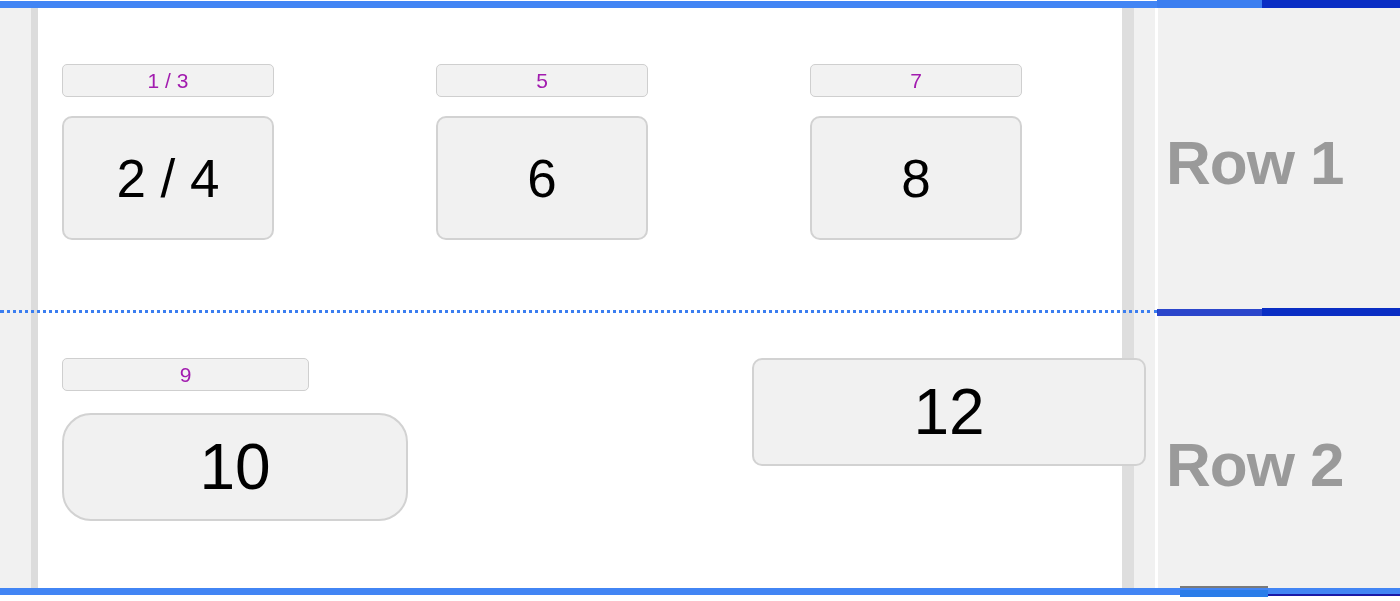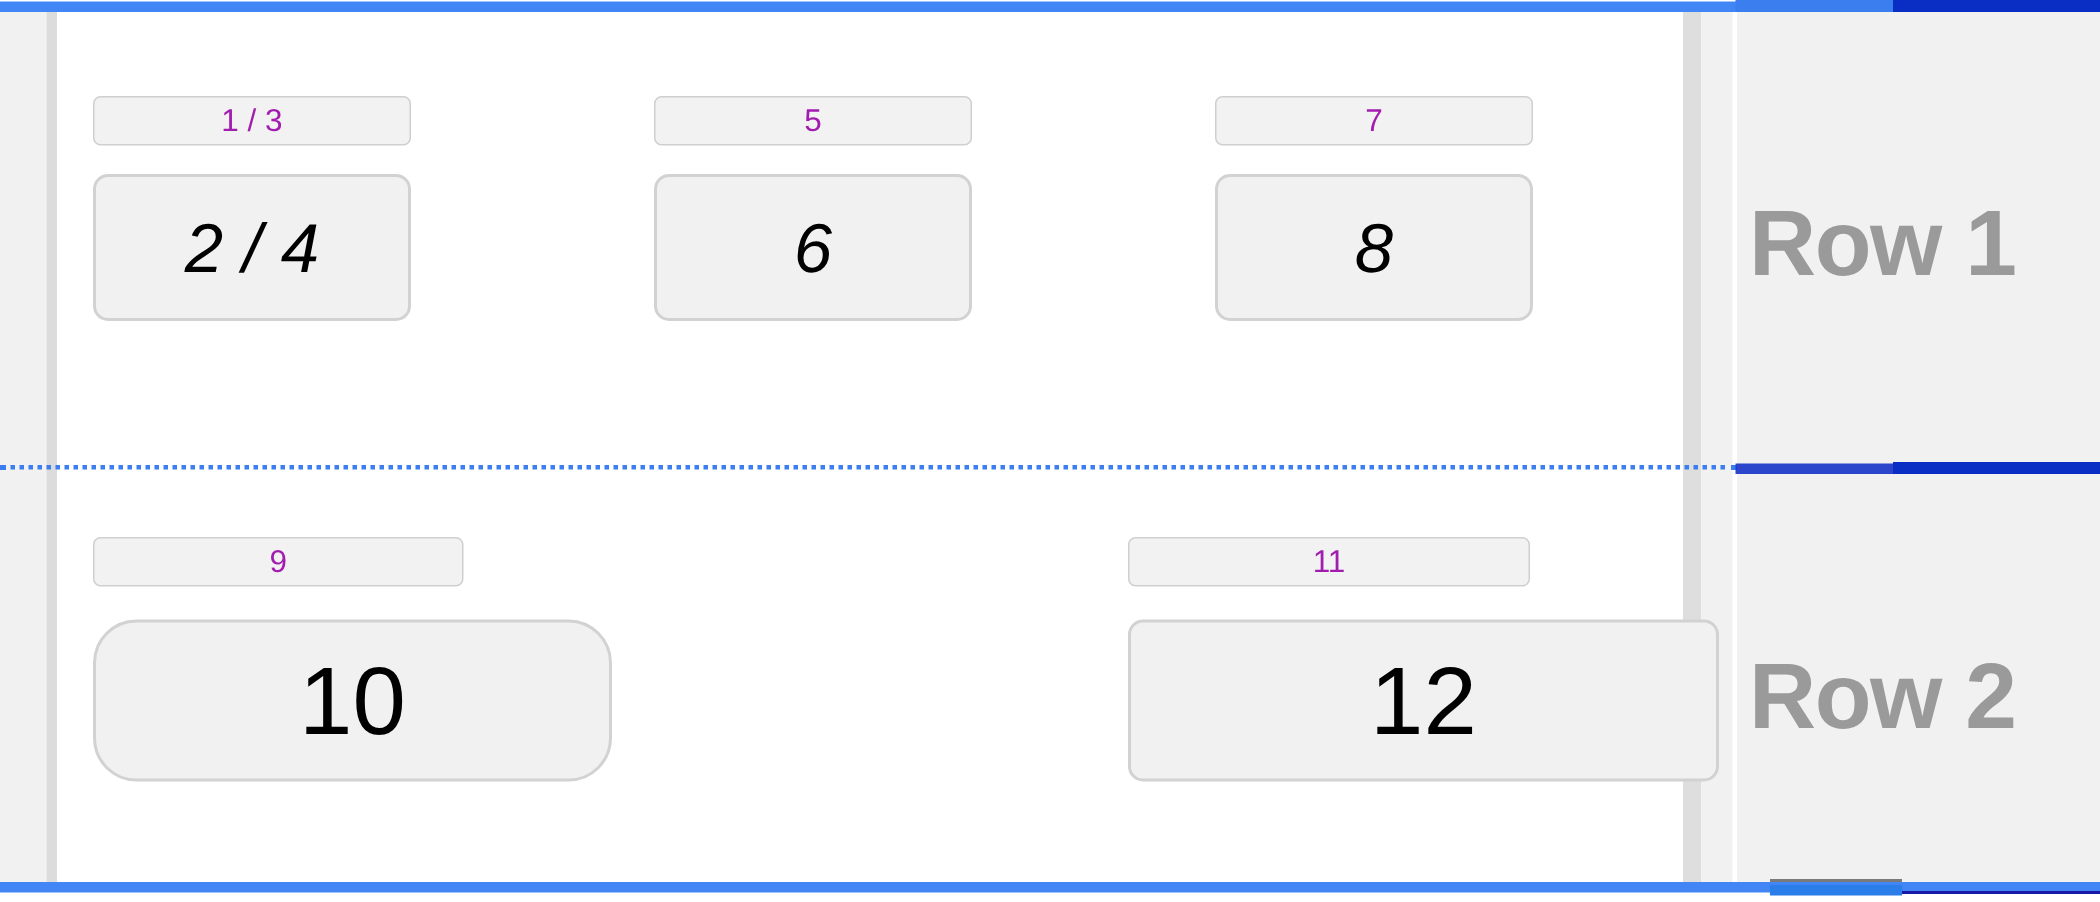--- a/index.html
+++ b/index.html
@@ -198,21 +198,21 @@
     color: #000000;
     font-family: "Liberation Sans", sans-serif;
   }
 
   
   .row1 .cell { margin-right: 0; }
   .row1 .cell.c1 { width: 212px; }
   .row1 .cell.c2 { width: 212px; margin-left: 162px; }
   .row1 .cell.c3 { width: 212px; margin-left: 162px; }
   .row1 .chip { margin-bottom: 19px; }
-  .row1 .tile { height: 98px; font-size: 46px; font-style: italic; }
+  .row1 .tile { height: 124px; font-size: 53px; }
 
   
   .row2 .cell.d1 { width: 247px; }
   .row2 .cell.d2 { width: 247px; margin-left: 443px; }
   .row2 .cell.d1 .chip { width: 247px; }
   .row2 .cell.d2 .chip { width: 268px; }
   .row2 .chip { margin-bottom: 22px; }
   .row2 .tile { height: 108px; font-size: 64px; }
   .row2 .cell.d1 .tile { width: 346px; border-radius: 29px; }
   .row2 .cell.d2 .tile { width: 394px; }
@@ -256,21 +256,20 @@
       <div class="tile">8</div>
     </div>
   </div>
 
   <div class="row row2">
     <div class="cell d1">
       <div class="chip">9</div>
       <div class="tile">10</div>
     </div>
     <div class="cell d2">
-      <div class="chip">11</div>
       <div class="tile">12</div>
     </div>
   </div>
 
   <div class="accent-bottom-seg"></div>
   <div class="accent-bar bottom"></div>
   <div class="accent-bottom-seg-blue"></div>
   <div class="accent-bottom-line"></div>
 
 </div>

